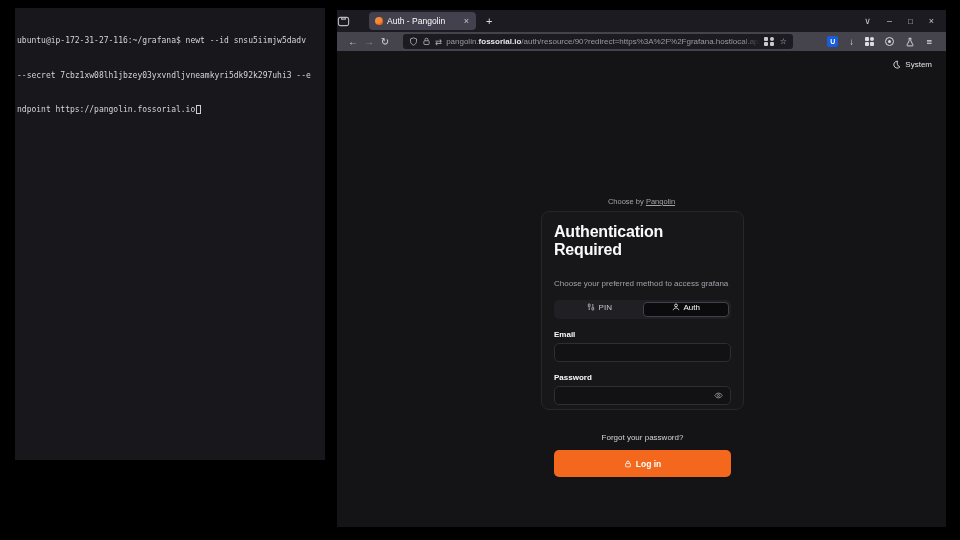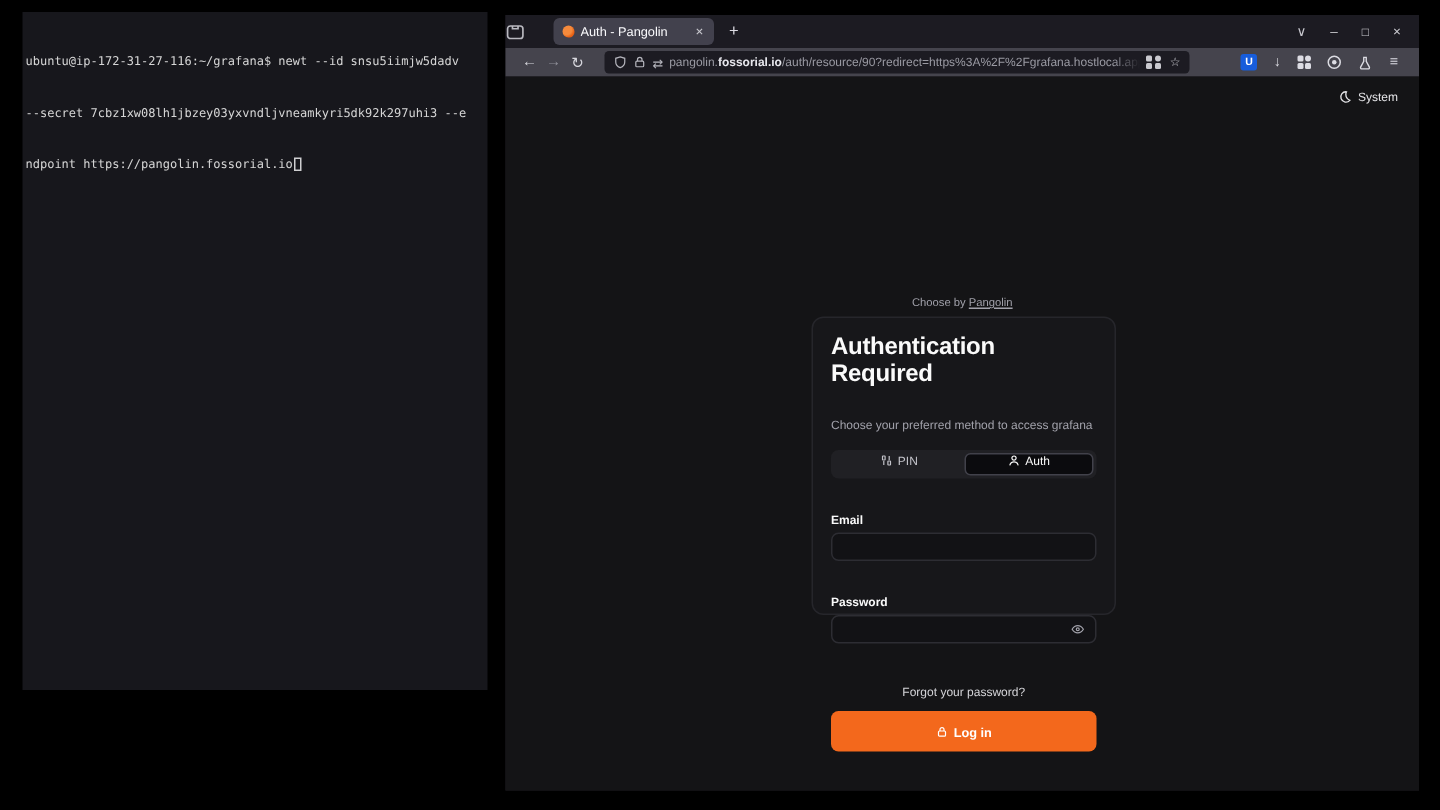--- a/index.html
+++ b/index.html
@@ -73,21 +73,21 @@
   .card { position:absolute; left:204px; top:160px; width:203px; height:199px;
           background:#17171a; border:1px solid #26262b; border-radius:8px;
           padding:11px 12px; }
   .card-title { font-size:16px; font-weight:bold; letter-spacing:-0.2px; color:#fafafa; }
   .card-sub { margin-top:20px; font-size:8px; color:#a1a1aa; }
   .tabs { margin-top:12px; height:19px; background:#202024; border-radius:5px;
           padding:2px; display:flex; }
   .tabbtn { flex:1; display:flex; align-items:flex-start; justify-content:center; gap:4px;
             font-size:8px; color:#c3c3ca; border-radius:4px; border:1px solid transparent; }
   .tabbtn.active { background:#0b0b0e; border-color:#41414a; color:#fafafa; }
-  .field-label { margin-top:23px; font-size:8px; font-weight:bold; color:#fafafa; }
+  .field-label { margin-top:11px; font-size:8px; font-weight:bold; color:#fafafa; }
   .input { margin-top:4px; height:19px; border:1px solid #2d2d33; border-radius:5px;
            background:#121215; display:flex; align-items:center;
            justify-content:flex-end; padding:0 7px; color:#a1a1aa; }
   .forgot { margin-top:28px; text-align:center; font-size:8px; color:#d4d4d8; }
   .login-btn { margin-top:8px; height:27px; width:100%; background:var(--accent,#f3681c);
                border:none; border-radius:5px; display:flex; align-items:center;
                justify-content:center; gap:4px; color:#fff; font-size:8.5px;
                font-weight:bold; }
   svg { display:block; }
 </style>

